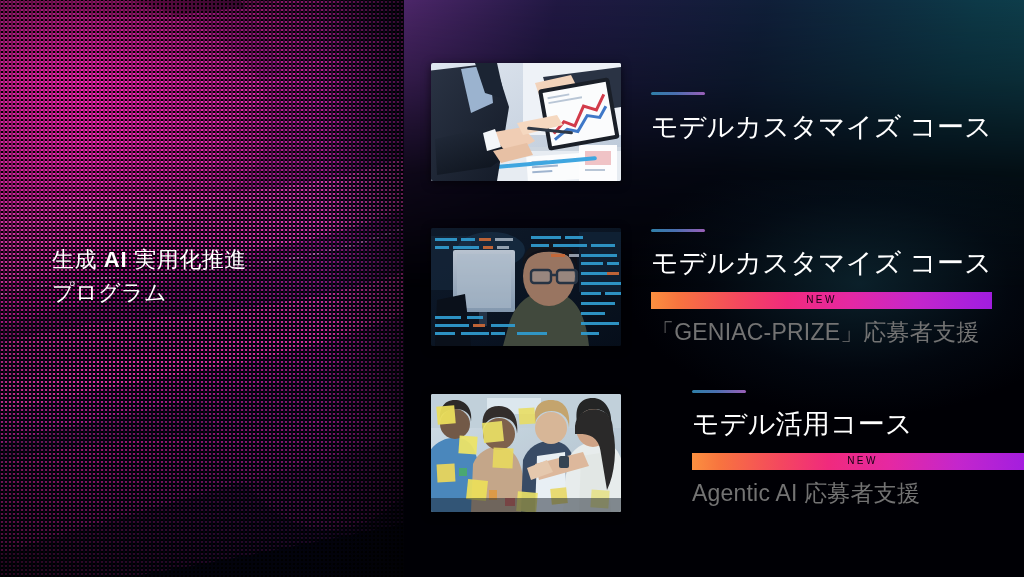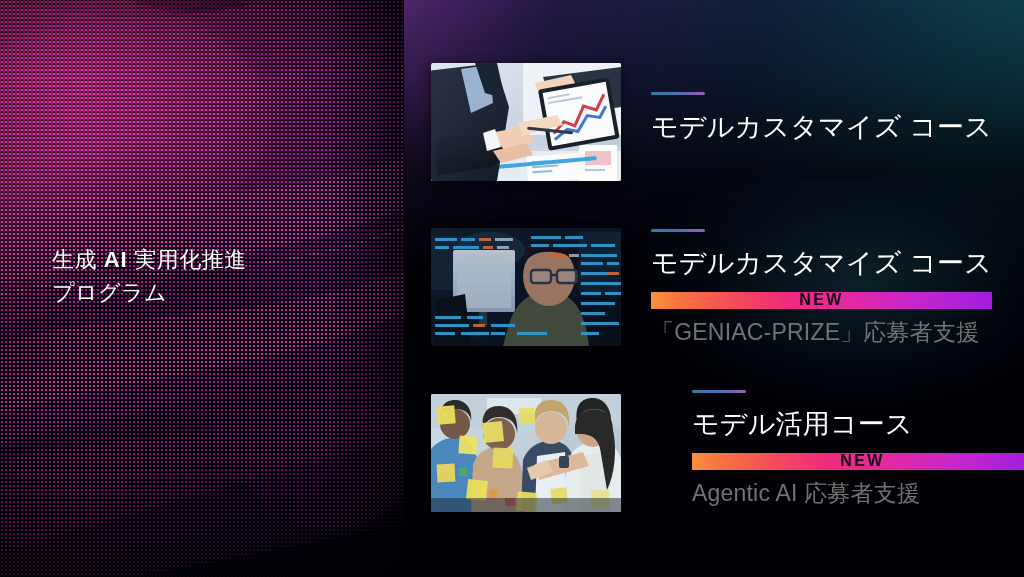--- a/index.html
+++ b/index.html
@@ -151,22 +151,22 @@
         #e528a2 58%,
         #c426cc 78%,
         #a81fdc 95%,
         #a11ddf 100%);
     display: flex;
     align-items: center;
     justify-content: center;
   }
   .new-bar span {
     color: #120012;
-    font-size: 16px;
-    font-weight: 700;
+    font-size: 10px;
+    font-weight: 400;
     letter-spacing: 2.4px;
     line-height: 1;
   }
   .course-sub {
     color: #737373;
     font-size: 23px;
     font-weight: 400;
     letter-spacing: 0.2px;
     line-height: 1.3;
     white-space: nowrap;

